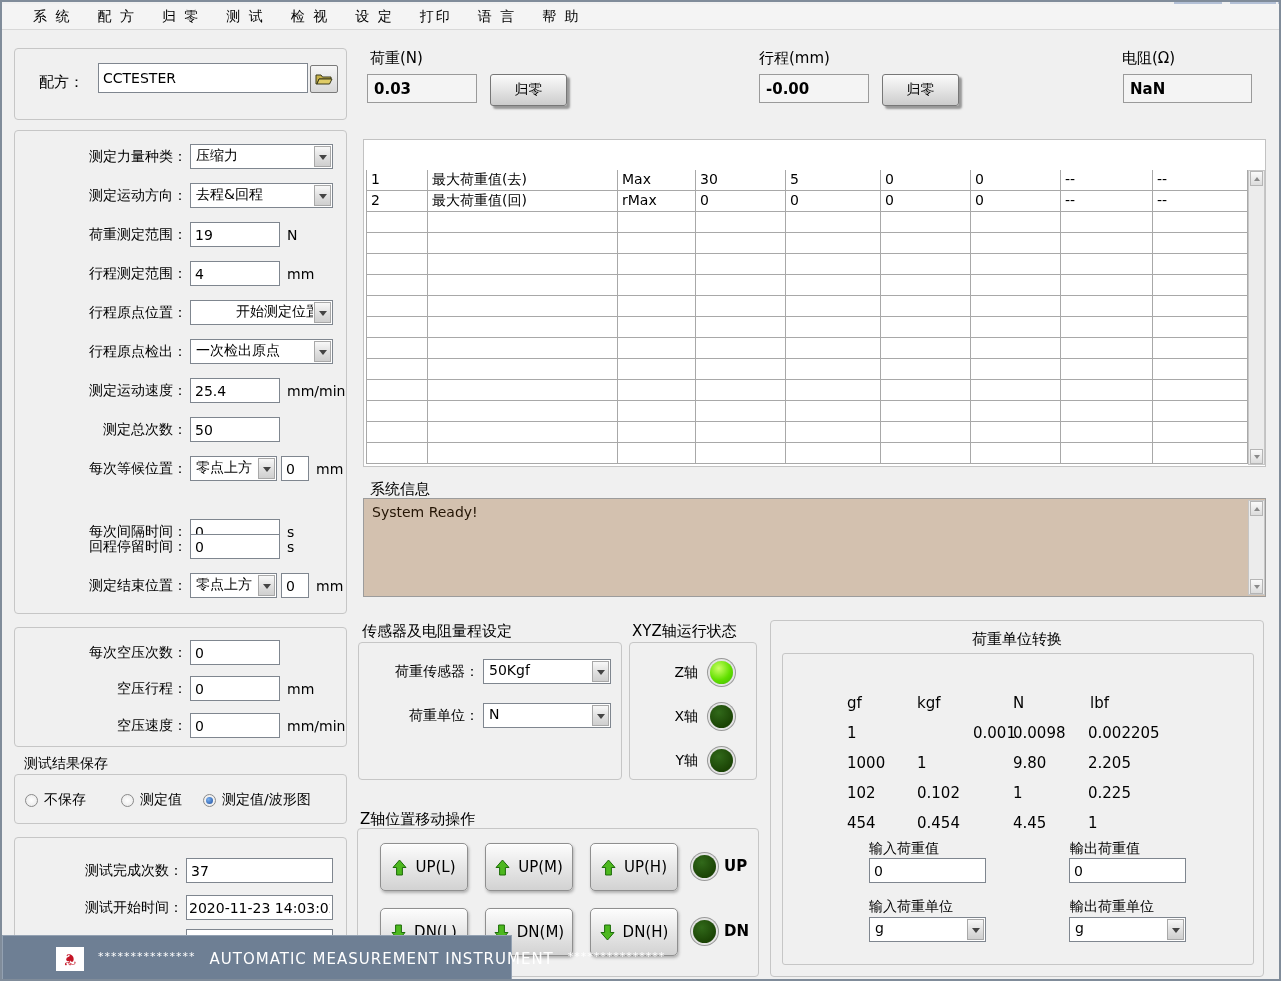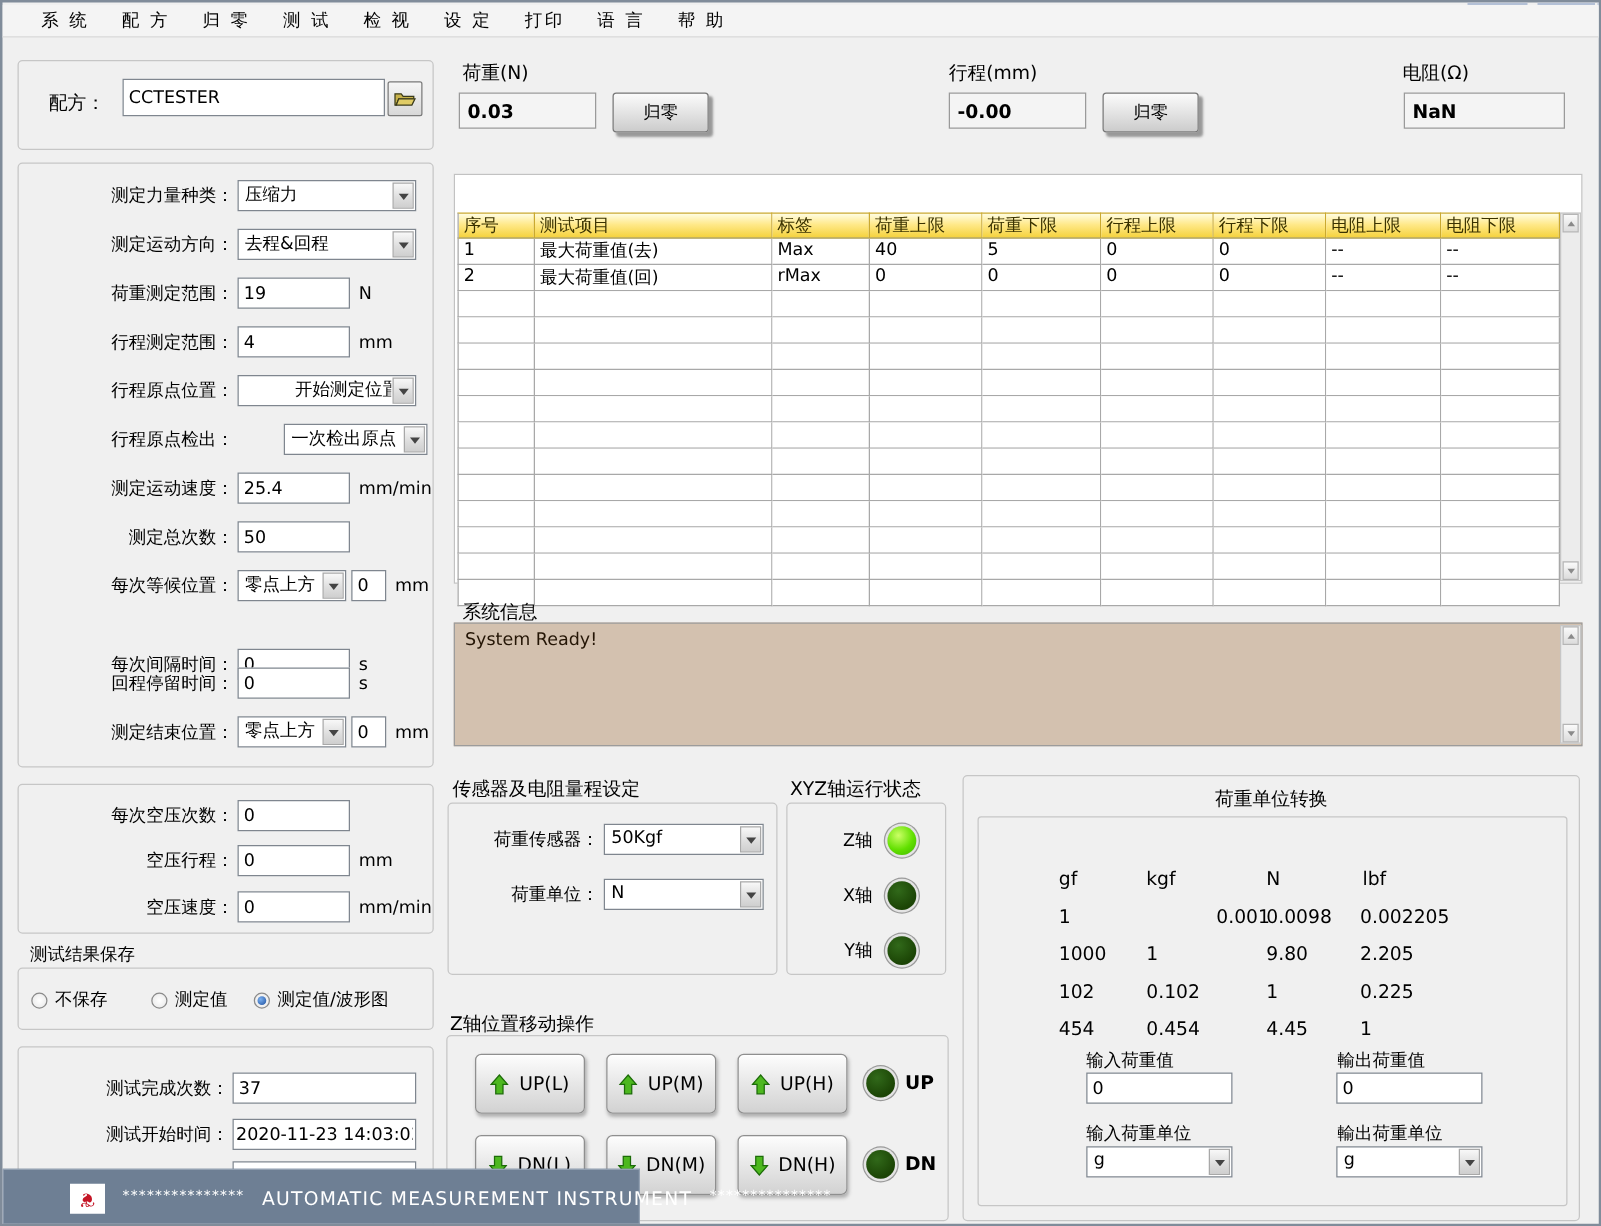--- a/index.html
+++ b/index.html
@@ -147,21 +147,21 @@
       <input class="inp" style="width: 90px;" readonly="" value="4">
       <span class="unit">mm</span>
     </div>
     <div class="srow" style="top:169px;">
       <span class="slabel">行程原点位置：</span>
       <div class="sel" style="width:143px;padding-left:40px;">
         <span class="sv">开始测定位置</span>
         <span class="sb"></span>
       </div>
     </div>
-    <div class="srow" style="top:208px;gap:37px;">
+    <div class="srow" style="top:208px;">
       <span class="slabel">行程原点检出：</span>
       <div class="sel" style="width:143px;">
         <span class="sv">一次检出原点</span>
         <span class="sb"></span>
       </div>
     </div>
     <div class="srow" style="top:247px;">
       <span class="slabel">测定运动速度：</span>
       <input class="inp" style="width: 90px;" readonly="" value="25.4">
       <span class="unit">mm/min</span>
@@ -254,36 +254,25 @@
 
   <span class="rt" style="left:757px;top:47px;">行程(mm)</span>
   <div class="rv" style="left:757px;top:72px;width:110px;">-0.00</div>
   <div class="zero-btn" style="left:880px;top:72px;">归零</div>
 
   <span class="rt" style="left:1120px;top:47px;">电阻(Ω)</span>
   <div class="rv" style="left:1121px;top:72px;width:129px;">NaN</div>
 
   <div id="tblpanel">
     <div id="tbl">
-      <div class="hrow">
-        <div class="hcell c0">序号</div>
-        <div class="hcell c1">测试项目</div>
-        <div class="hcell c2">标签</div>
-        <div class="hcell c3">荷重上限</div>
-        <div class="hcell c4">荷重下限</div>
-        <div class="hcell c5">行程上限</div>
-        <div class="hcell c6">行程下限</div>
-        <div class="hcell c7">电阻上限</div>
-        <div class="hcell c8">电阻下限</div>
-      </div>
       <div class="trow">
         <div class="tcell c0">1</div>
         <div class="tcell c1">最大荷重值(去)</div>
         <div class="tcell c2">Max</div>
-        <div class="tcell c3">40</div>
+        <div class="tcell c3">30</div>
         <div class="tcell c4">5</div>
         <div class="tcell c5">0</div>
         <div class="tcell c6">0</div>
         <div class="tcell c7">--</div>
         <div class="tcell c8">--</div>
       </div>
       <div class="trow">
         <div class="tcell c0">2</div>
         <div class="tcell c1">最大荷重值(回)</div>
         <div class="tcell c2">rMax</div>

